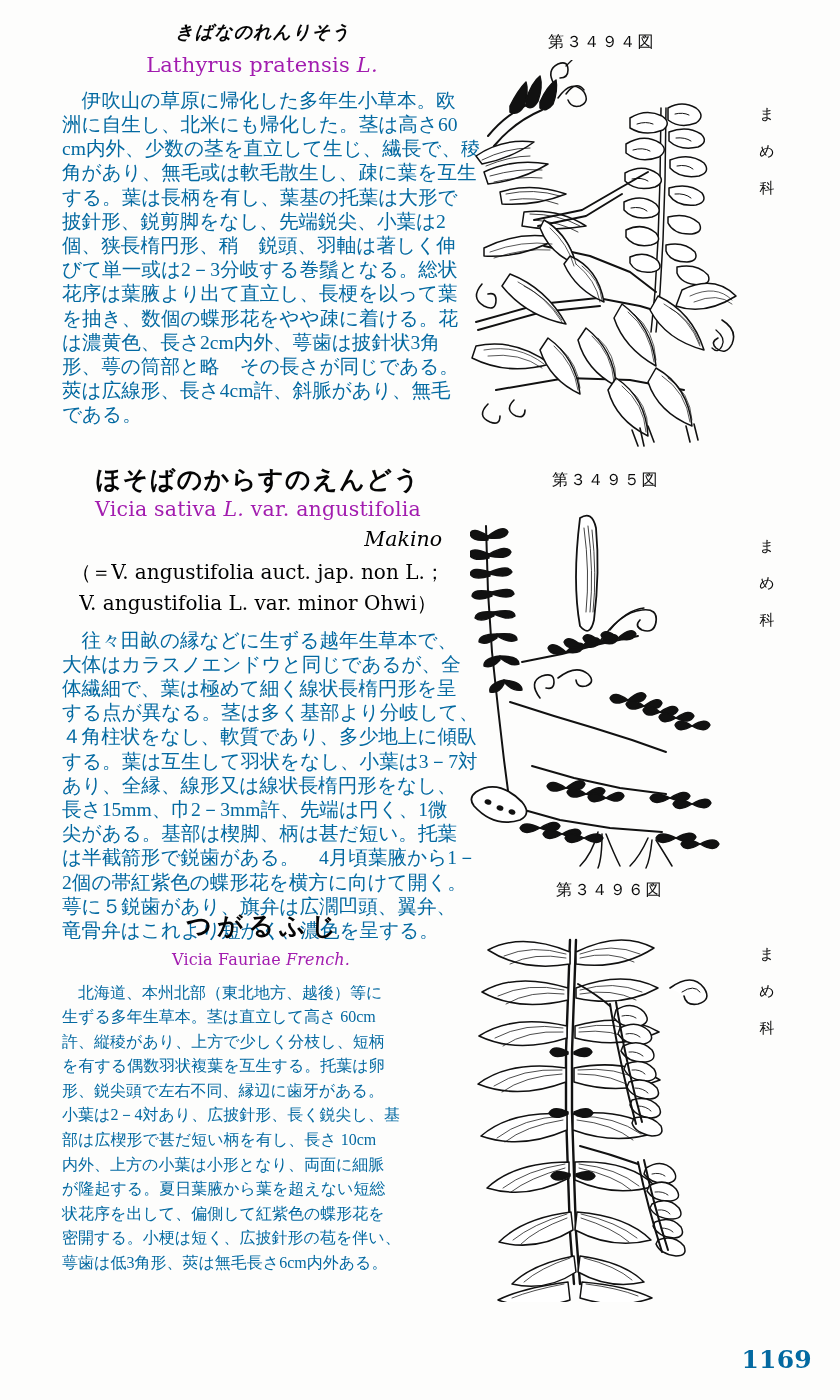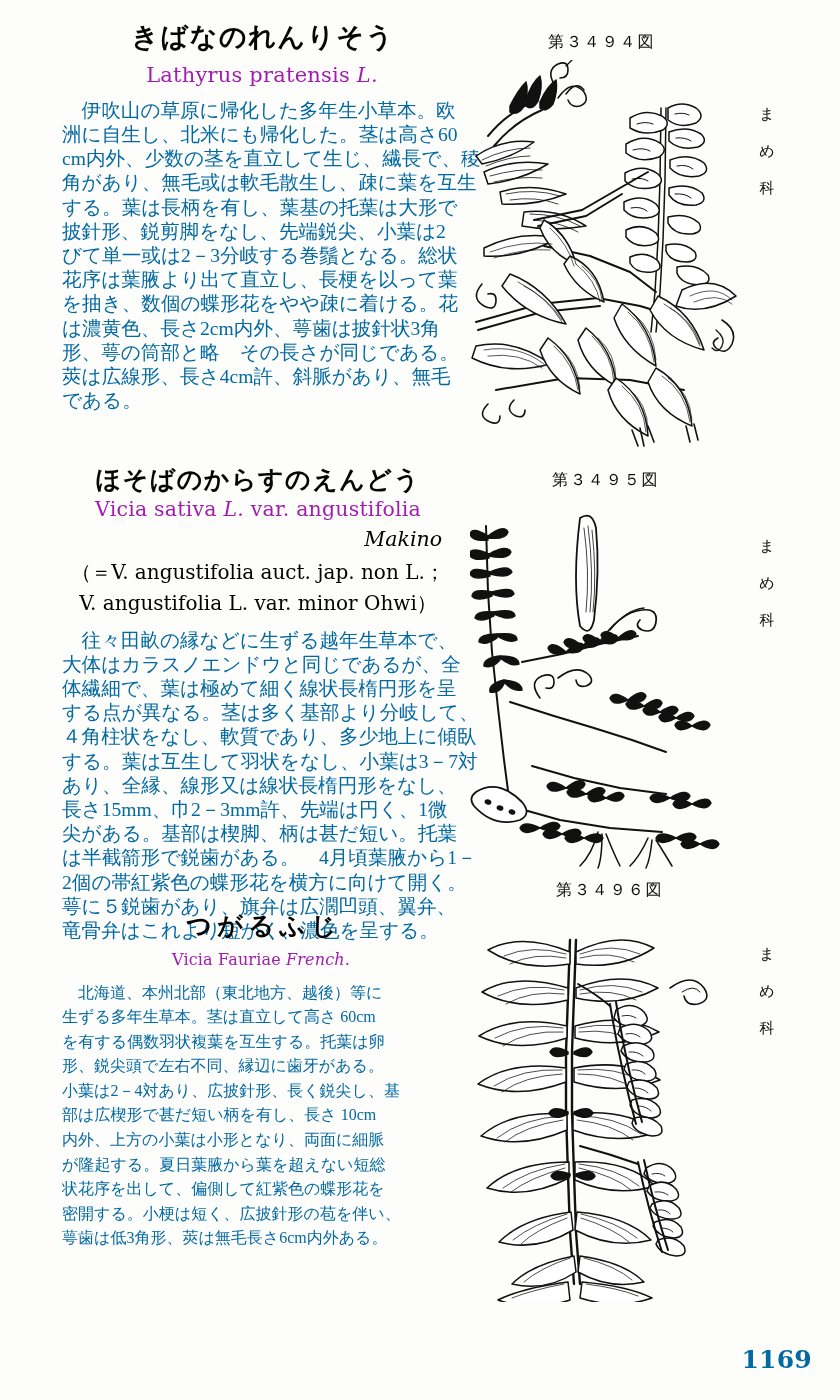--- a/index.html
+++ b/index.html
@@ -104,35 +104,36 @@
     color: #0369a1;
   }
 </style>
 </head>
 <body>
 
 <div class="page">
 
   <div class="entry" style="left:62px; top:22px; width:392px;">
 
-    <div class="jp-title" style="font-size:27px; line-height:1.1; padding-left:10px;">きばなのれんりそう</div>
+    <div class="jp-title" style="font-size:18px; line-height:1.1; padding-left:10px;font-style:italic;">きばなのれんりそう</div>
 
     <div class="sci-name" style="font-size:21px; margin-top:11px; padding-left:8px;">
       <span>Lathyrus</span>
       <span>pratensis</span>
       <i>L.</i>
     </div>
 
     <div class="body-text" style="font-size:19.6px; line-height:24.2px; margin-top:12px; width:380px;">
       <span class="ln">　伊吹山の草原に帰化した多年生小草本。欧</span>
       <span class="ln">洲に自生し、北米にも帰化した。茎は高さ60</span>
       <span class="ln">cm内外、少数の茎を直立して生じ、繊長で、稜</span>
       <span class="ln">角があり、無毛或は軟毛散生し、疎に葉を互生</span>
       <span class="ln">する。葉は長柄を有し、葉基の托葉は大形で</span>
       <span class="ln">披針形、鋭剪脚をなし、先端鋭尖、小葉は2</span>
+      <span class="ln">個、狭長楕円形、稍ゝ鋭頭、羽軸は著しく伸</span>
       <span class="ln">びて単一或は2－3分岐する巻鬚となる。総状</span>
       <span class="ln">花序は葉腋より出て直立し、長梗を以って葉</span>
       <span class="ln">を抽き、数個の蝶形花をやや疎に着ける。花</span>
       <span class="ln">は濃黄色、長さ2cm内外、萼歯は披針状3角</span>
       <span class="ln">形、萼の筒部と略ゝその長さが同じである。</span>
       <span class="ln">莢は広線形、長さ4cm許、斜脈があり、無毛</span>
       <span class="ln">である。</span>
     </div>
   </div>
 
@@ -424,20 +425,21 @@
 
     <div class="sci-name" style="font-size:16px; margin-top:10px; padding-left:6px;">
       <span>Vicia</span>
       <span>Fauriae</span>
       <i>French.</i>
     </div>
 
     <div class="body-text" style="font-size:16px; line-height:24.6px; margin-top:12px; width:384px;">
       <span class="ln">　北海道、本州北部（東北地方、越後）等に</span>
       <span class="ln">生ずる多年生草本。茎は直立して高さ 60cm</span>
+      <span class="ln">許、縦稜があり、上方で少しく分枝し、短柄</span>
       <span class="ln">を有する偶数羽状複葉を互生する。托葉は卵</span>
       <span class="ln">形、鋭尖頭で左右不同、縁辺に歯牙がある。</span>
       <span class="ln">小葉は2－4対あり、広披針形、長く鋭尖し、基</span>
       <span class="ln">部は広楔形で甚だ短い柄を有し、長さ 10cm</span>
       <span class="ln">内外、上方の小葉は小形となり、両面に細脈</span>
       <span class="ln">が隆起する。夏日葉腋から葉を超えない短総</span>
       <span class="ln">状花序を出して、偏側して紅紫色の蝶形花を</span>
       <span class="ln">密開する。小梗は短く、広披針形の苞を伴い、</span>
       <span class="ln">萼歯は低3角形、莢は無毛長さ6cm内外ある。</span>
     </div>

